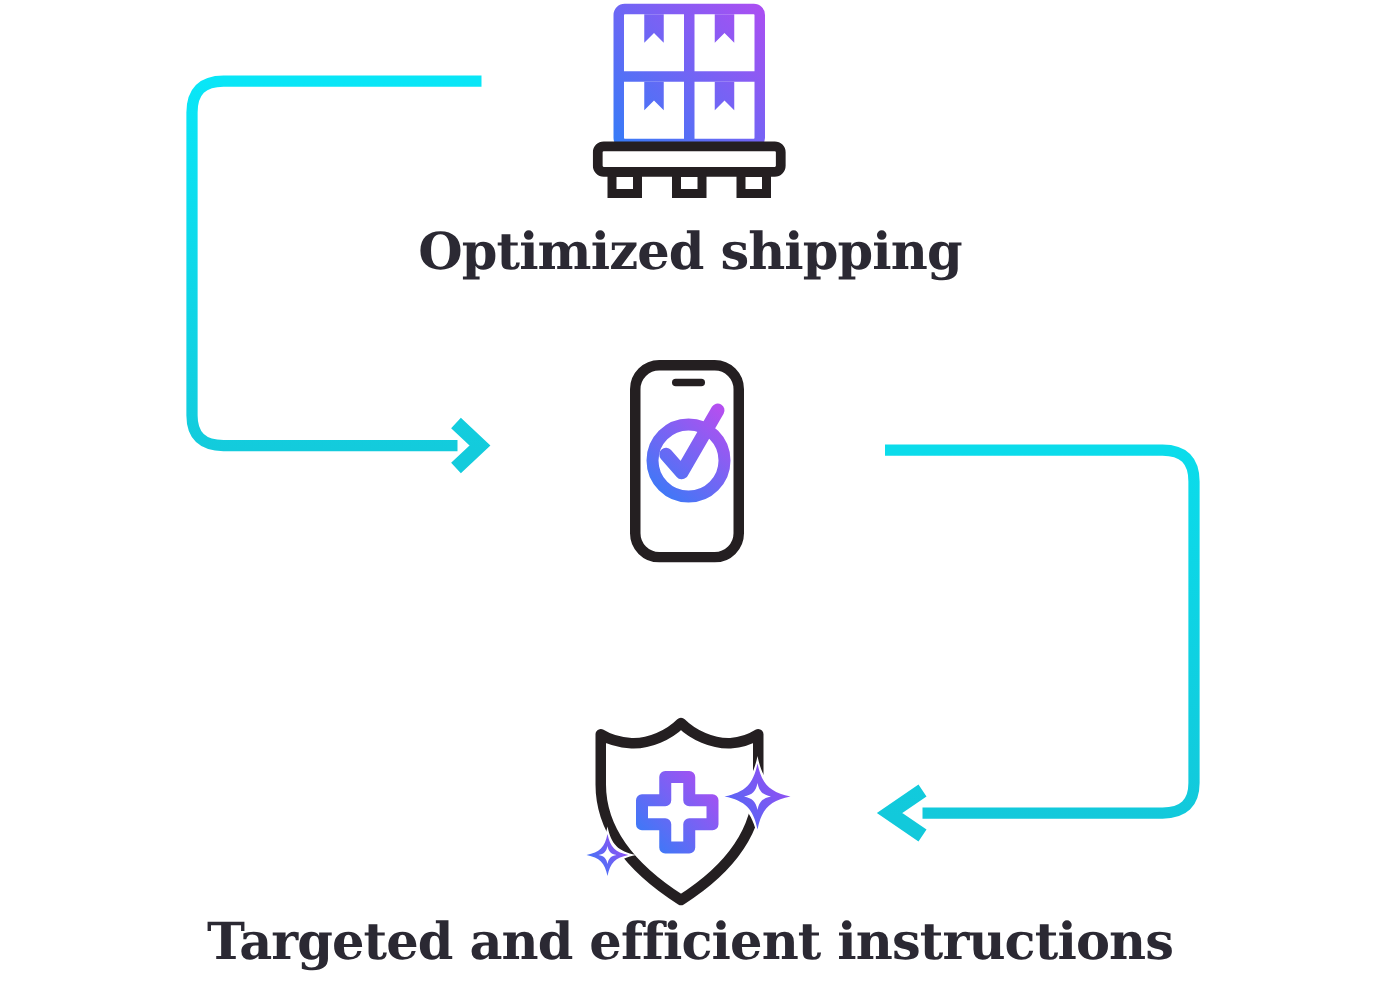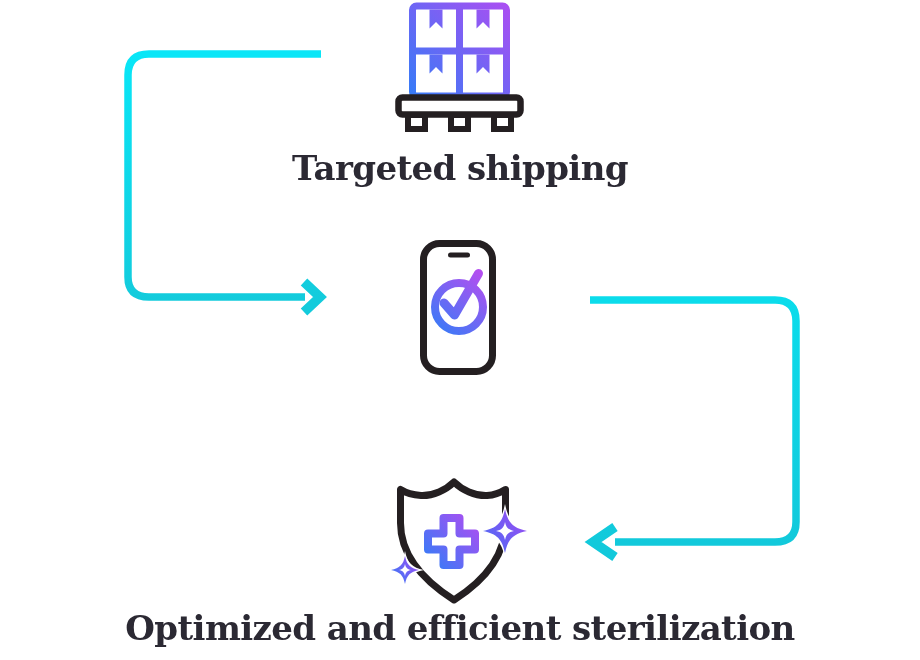--- a/index.html
+++ b/index.html
@@ -78,21 +78,21 @@
       <path fill="url(#gradBoxes)" d="M81.5 52.5 h13 v19 l-6.5 -6.5 l-6.5 6.5 Z"></path>
     </g>
     <g>
       <rect x="3.5" y="95.5" width="122" height="17" rx="4" fill="none" stroke="#241F21" stroke-width="6.5"></rect>
       <rect x="13" y="113" width="17" height="14" fill="none" stroke="#241F21" stroke-width="6"></rect>
       <rect x="56" y="113" width="17" height="14" fill="none" stroke="#241F21" stroke-width="6"></rect>
       <rect x="99" y="113" width="17" height="14" fill="none" stroke="#241F21" stroke-width="6"></rect>
     </g>
   </svg>
 
-  <div id="label-1" class="step-label">Targeted shipping</div>
+  <div id="label-1" class="step-label">Optimized shipping</div>
 
   <svg id="icon-phone" class="icon-svg" width="76" height="135" viewBox="0 0 76 135" aria-hidden="true">
     <defs>
       <linearGradient id="gradPhone" gradientUnits="userSpaceOnUse" x1="15" y1="91" x2="62" y2="34">
         <stop offset="0" stop-color="#377BF7"></stop>
         <stop offset="1" stop-color="#B44FF0"></stop>
       </linearGradient>
     </defs>
     <rect x="3.5" y="3.5" width="69" height="128" rx="16" fill="none" stroke="#241F21" stroke-width="7"></rect>
     <rect x="28" y="12.5" width="22" height="5" rx="2.5" fill="#241F21"></rect>
@@ -123,15 +123,15 @@
       <path fill="url(#gradSparkL)" d="M122 31 C124.9 44.9 130.1 50.1 144 53 C130.1 55.9 124.9 61.1 122 75 C119.1 61.1 113.9 55.9 100 53 C113.9 50.1 119.1 44.9 122 31 Z"></path>
       <path fill="#FFFFFF" d="M122 44 C123.2 49.7 125.3 51.8 131 53 C125.3 54.2 123.2 56.3 122 62 C120.8 56.3 118.7 54.2 113 53 C118.7 51.8 120.8 49.7 122 44 Z"></path>
     </g>
     <g>
       <path fill="#FFFFFF" d="M22 73 C24.5 85 29 89.5 41 92 C29 94.5 24.5 99 22 111 C19.5 99 15 94.5 3 92 C15 89.5 19.5 85 22 73 Z"></path>
       <path fill="url(#gradSparkS)" d="M22 78 C23.8 86.8 27.2 90.2 36 92 C27.2 93.8 23.8 97.2 22 106 C20.2 97.2 16.8 93.8 8 92 C16.8 90.2 20.2 86.8 22 78 Z"></path>
       <path fill="#FFFFFF" d="M22 86 C22.8 89.8 24.2 91.2 28 92 C24.2 92.8 22.8 94.2 22 98 C21.2 94.2 19.8 92.8 16 92 C19.8 91.2 21.2 89.8 22 86 Z"></path>
     </g>
   </svg>
 
-  <div id="label-3" class="step-label">Optimized and efficient sterilization</div>
+  <div id="label-3" class="step-label">Targeted and efficient instructions</div>
 
 </div>
 
 </body></html>

